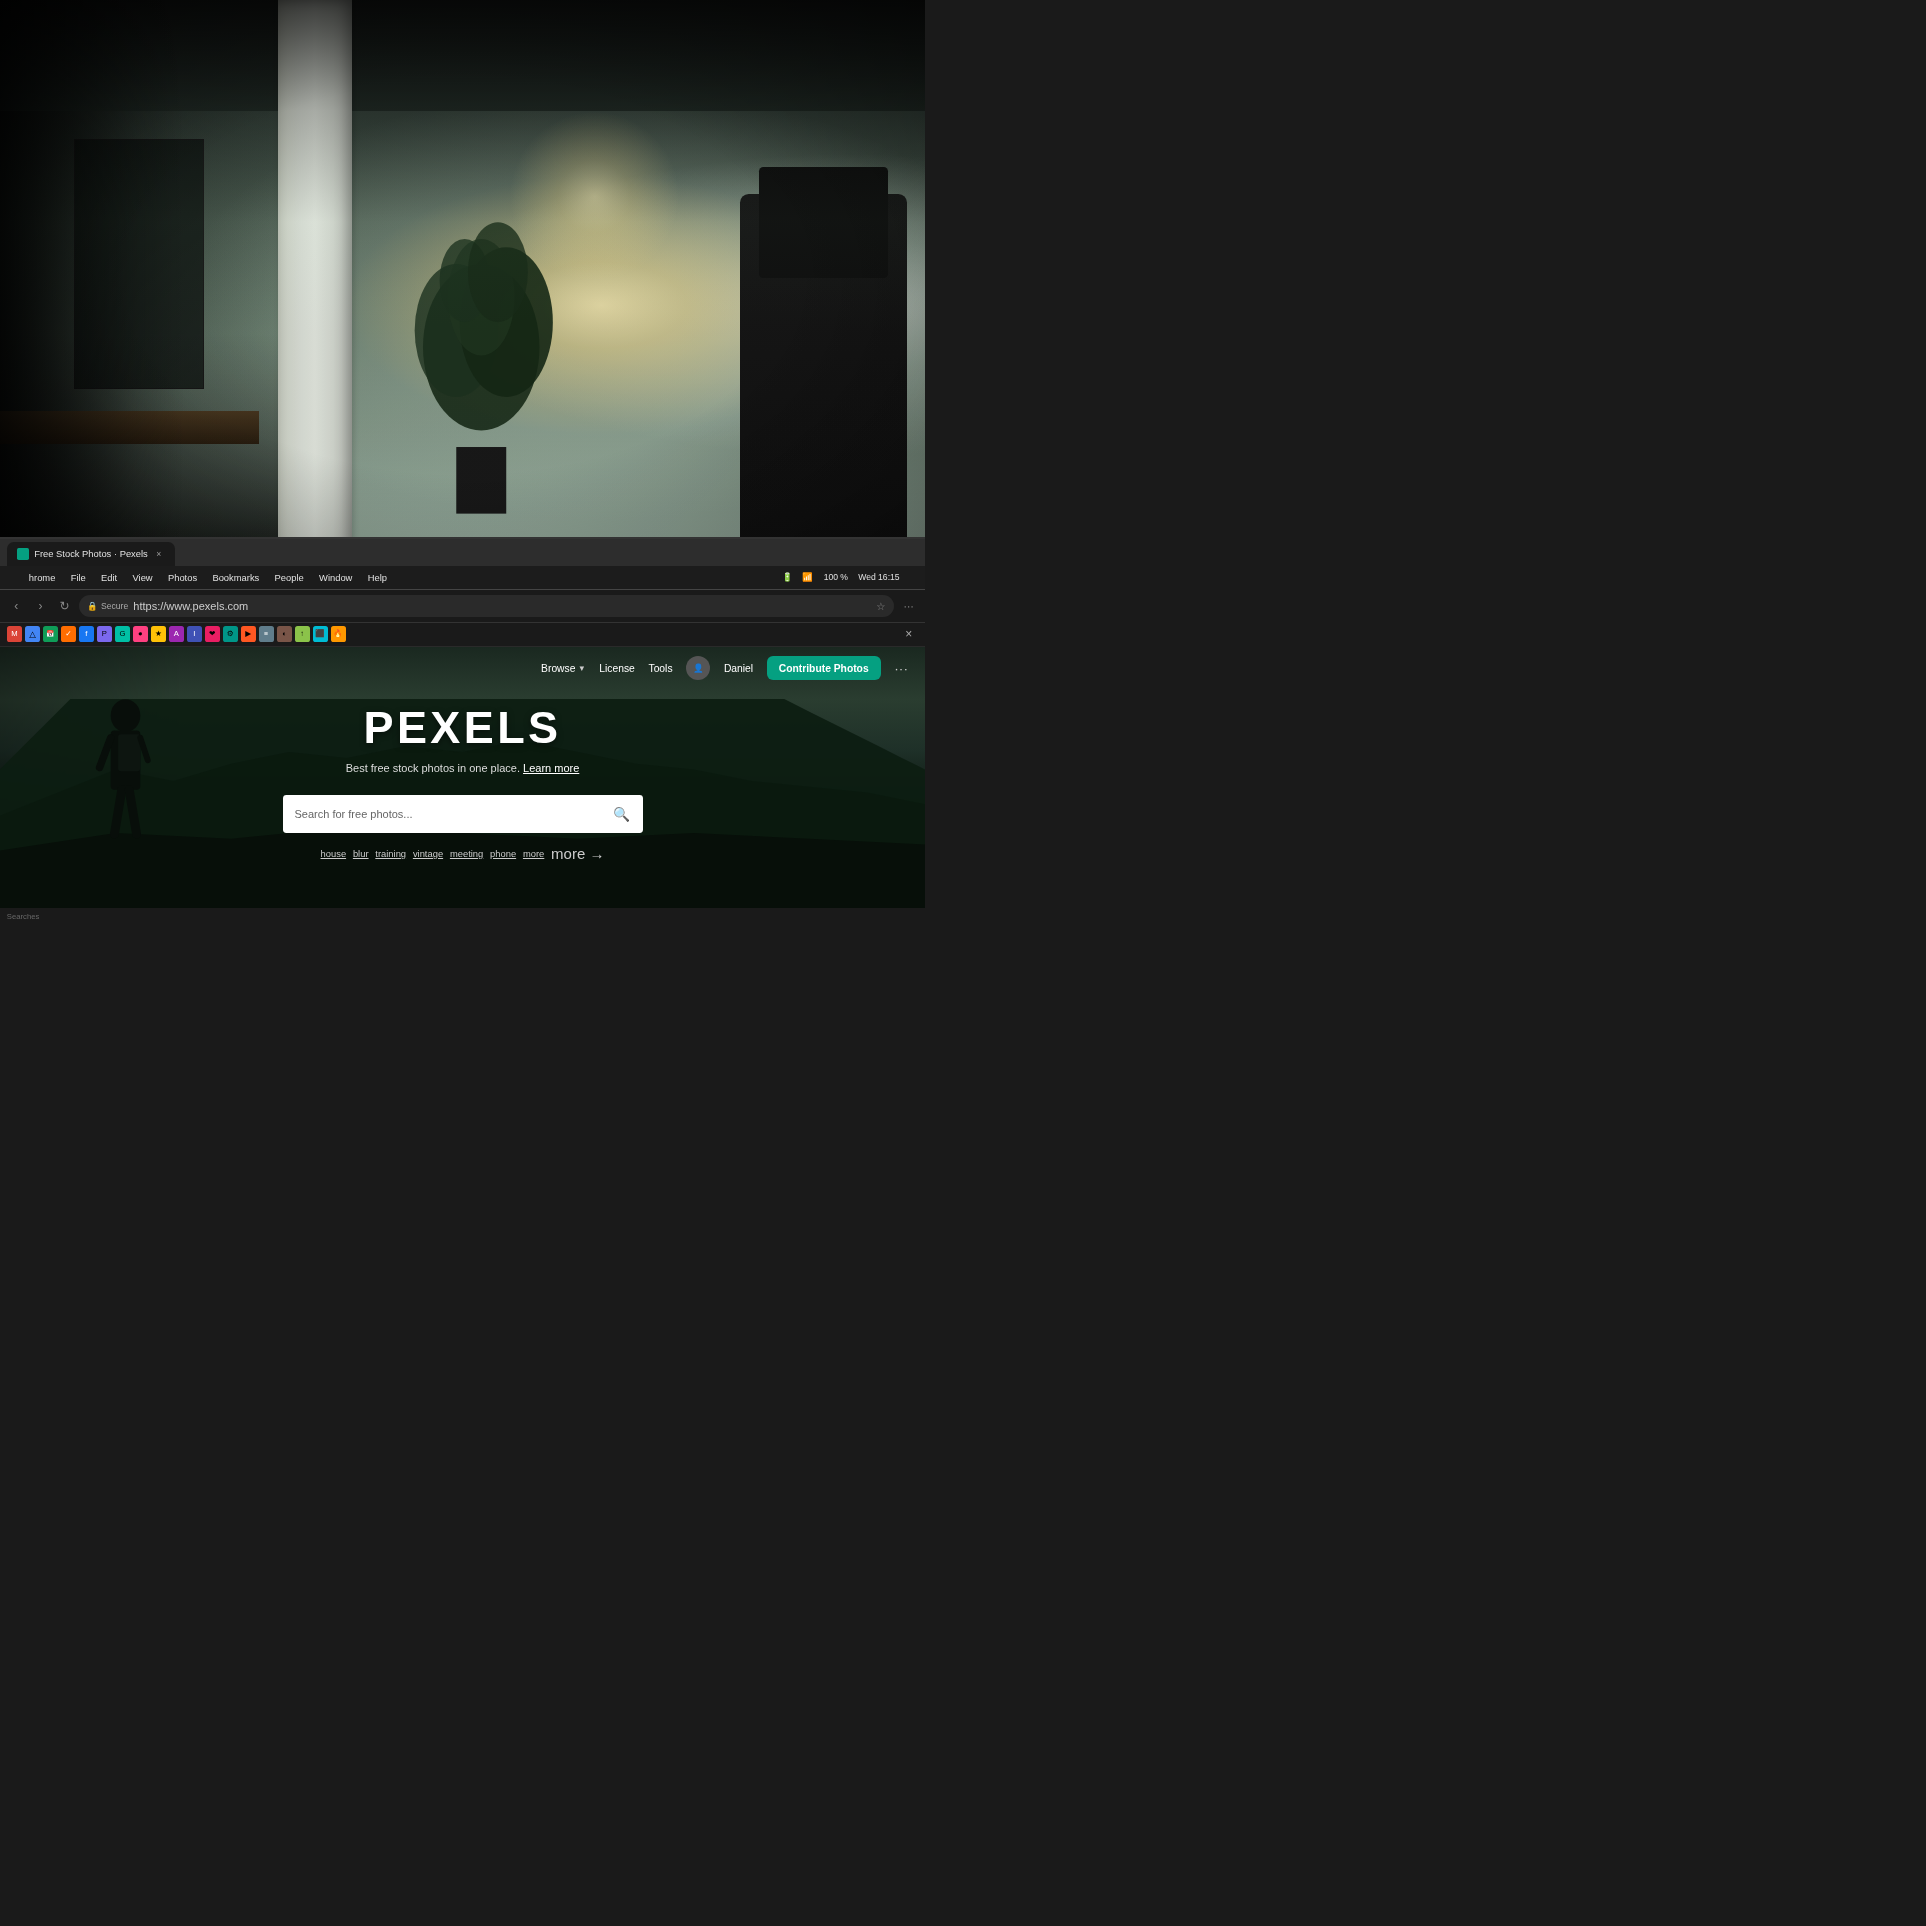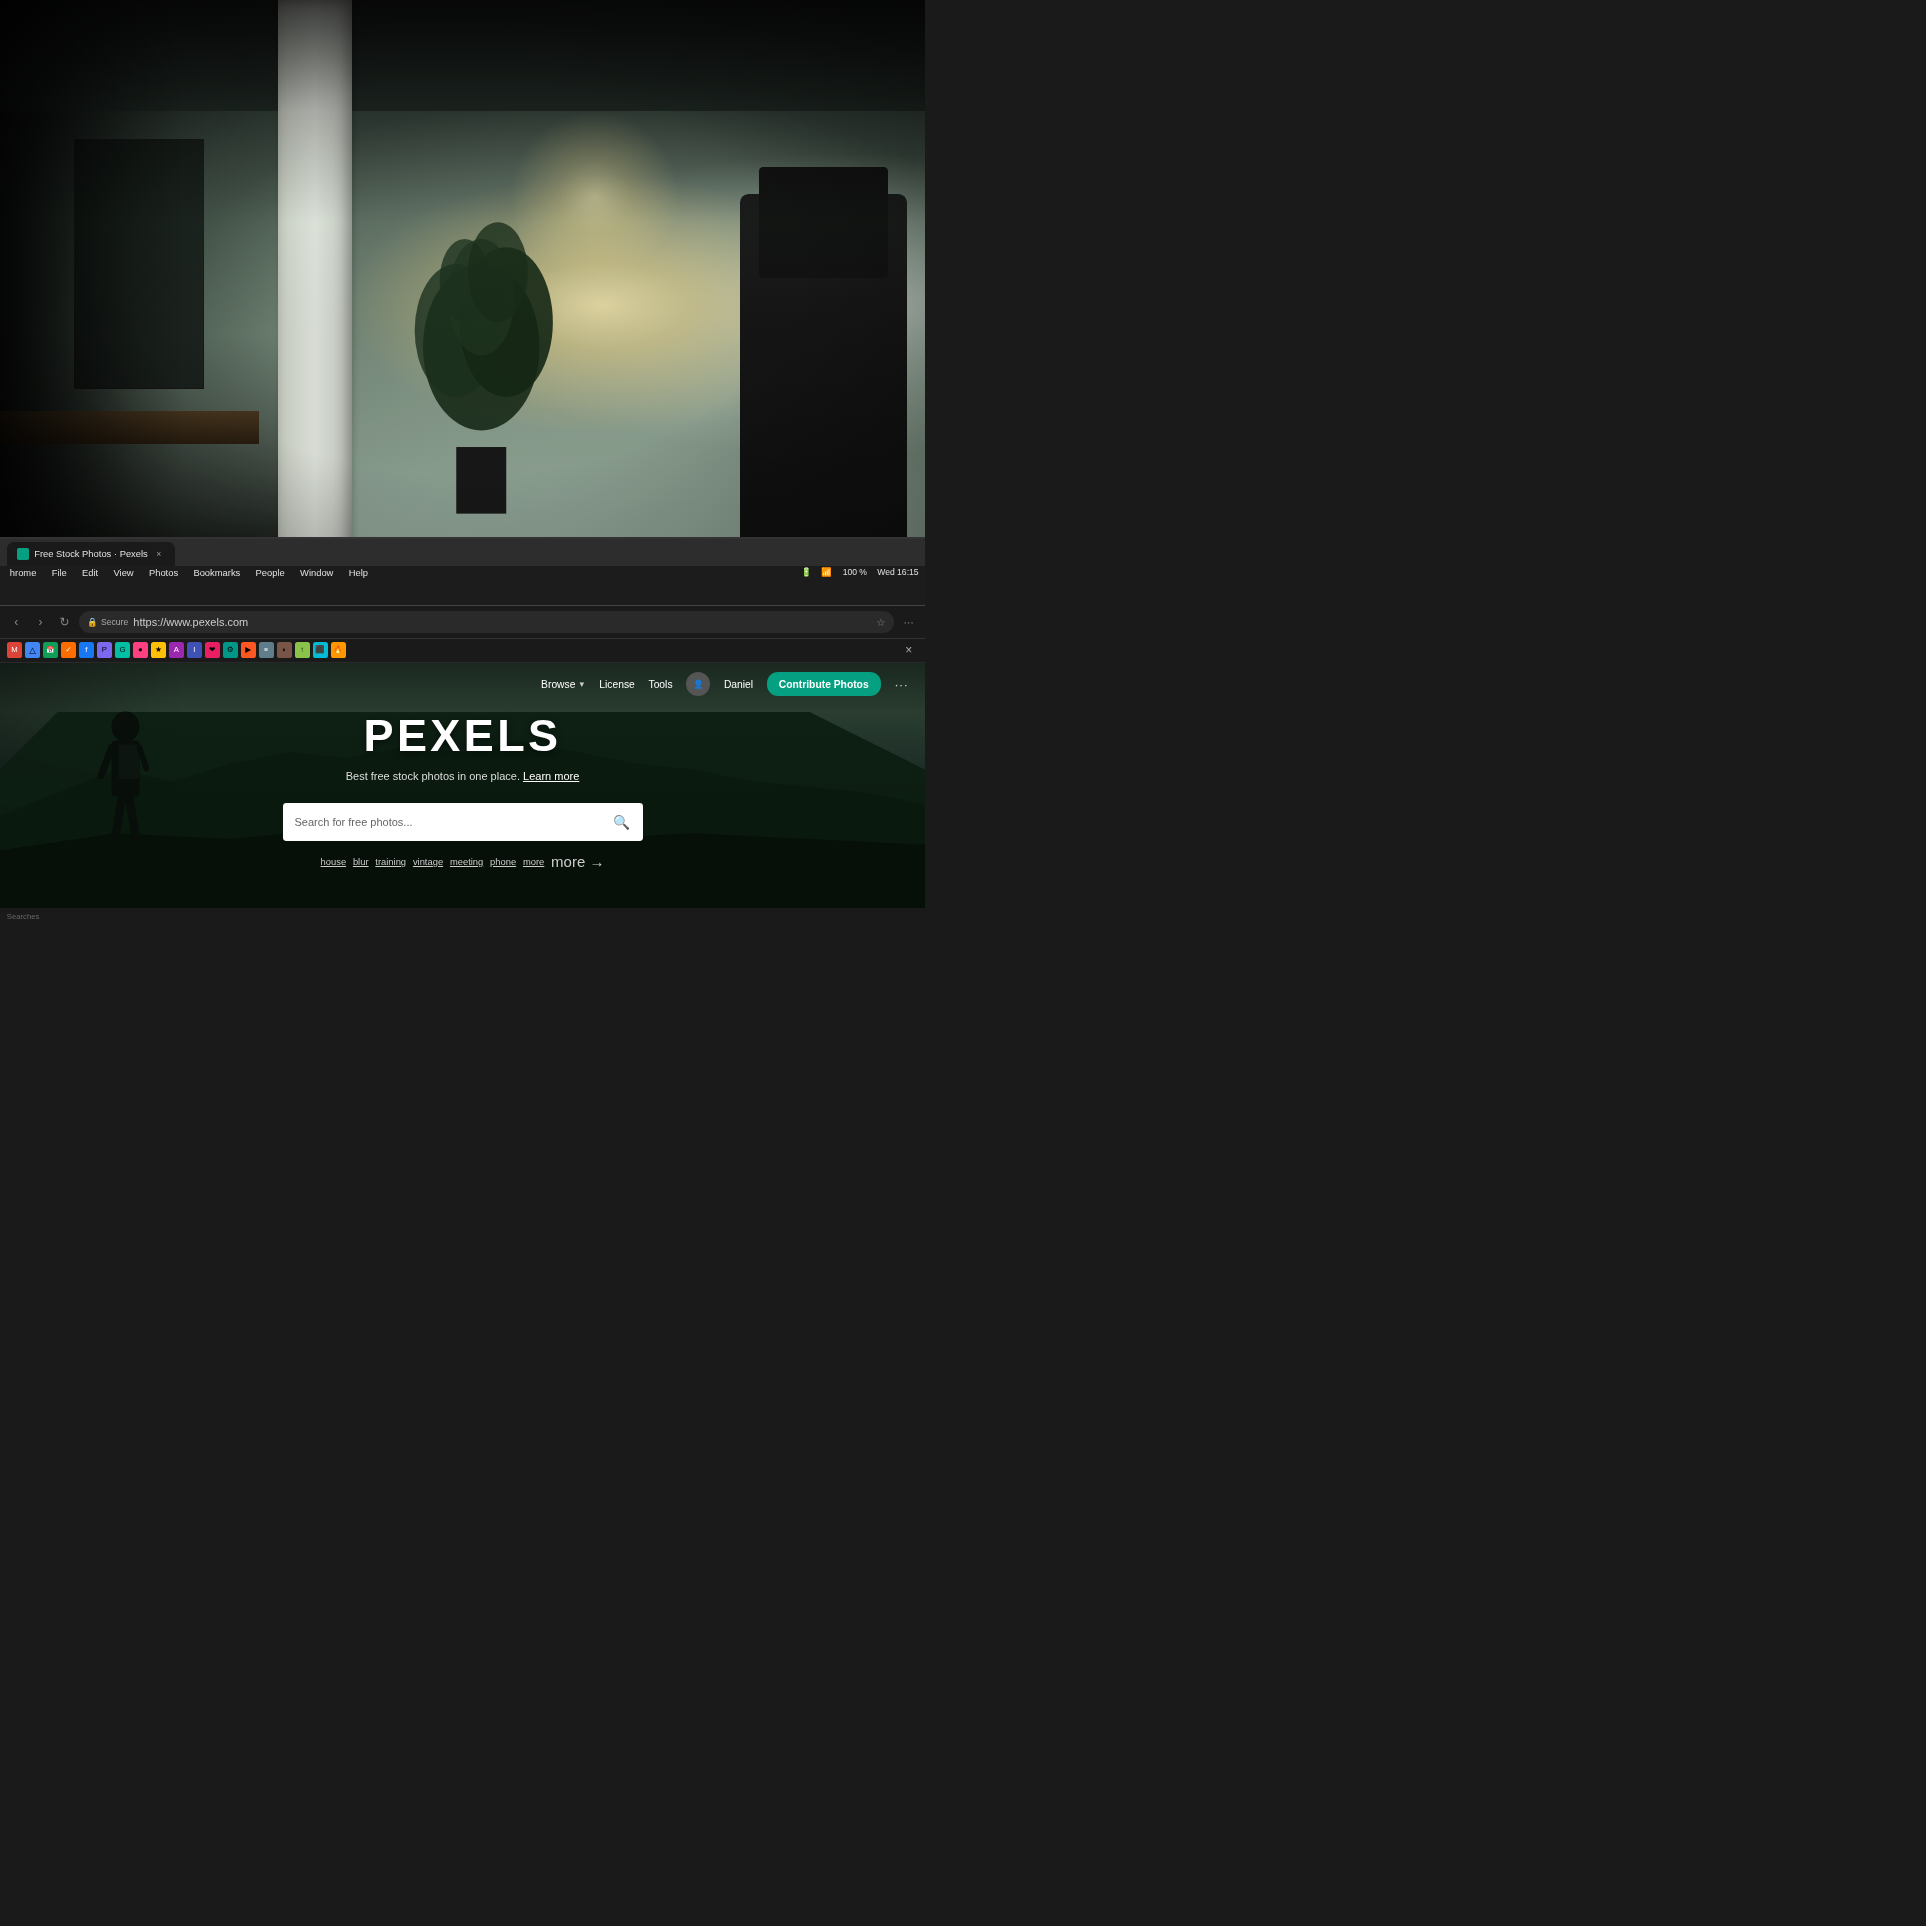--- a/index.html
+++ b/index.html
@@ -133,25 +133,25 @@
       display: flex;
       align-items: center;
       justify-content: center;
       color: #999;
       font-size: 8.6px;
       cursor: pointer;
     }
 
     
     .menu-bar {
-      height: 40px;
+      height: 24px;
       background: rgba(30,30,30,0.95);
       display: flex;
-      align-items: flex-start;
-      padding: 0 3px;
+      align-items: center;
+      padding: 0 22px;
       gap: 1.7px;
       flex-shrink: 0;
       border-bottom: 0.9px solid #444;
     }
 
     .menu-item {
       color: #e0e0e0;
       font-size: 9.4px;
       padding: 1.7px 6.8px;
       border-radius: 2.6px;
@@ -331,21 +331,21 @@
     .nav-dropdown {
       font-size: 7.7px;
       color: #ccc;
     }
 
     .contribute-btn {
       background: #05a081;
       color: white;
       border: none;
       padding: 6.8px 12px;
-      border-radius: 11px;
+      border-radius: 6px;
       font-size: 10.3px;
       font-weight: 600;
       cursor: pointer;
     }
 
     .avatar-circle {
       width: 24px;
       height: 24px;
       border-radius: 50%;
       background: #555;

